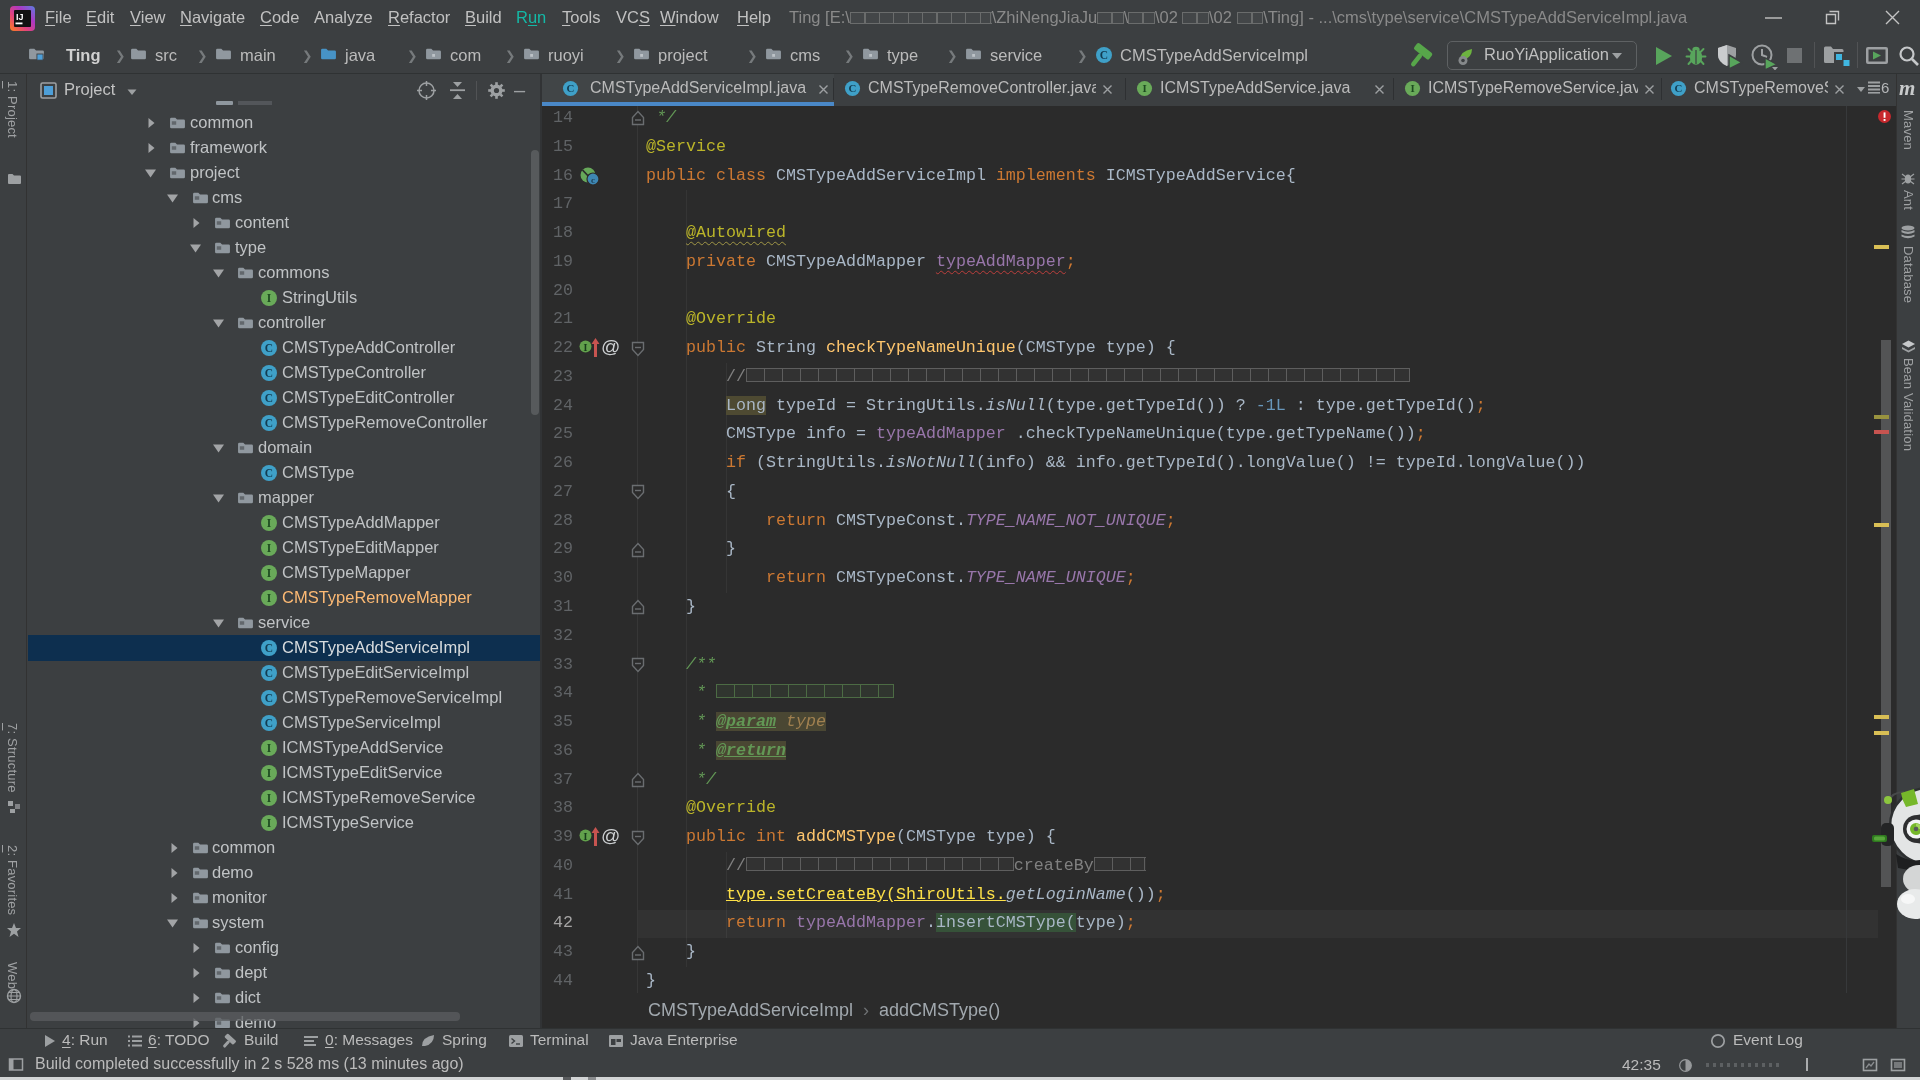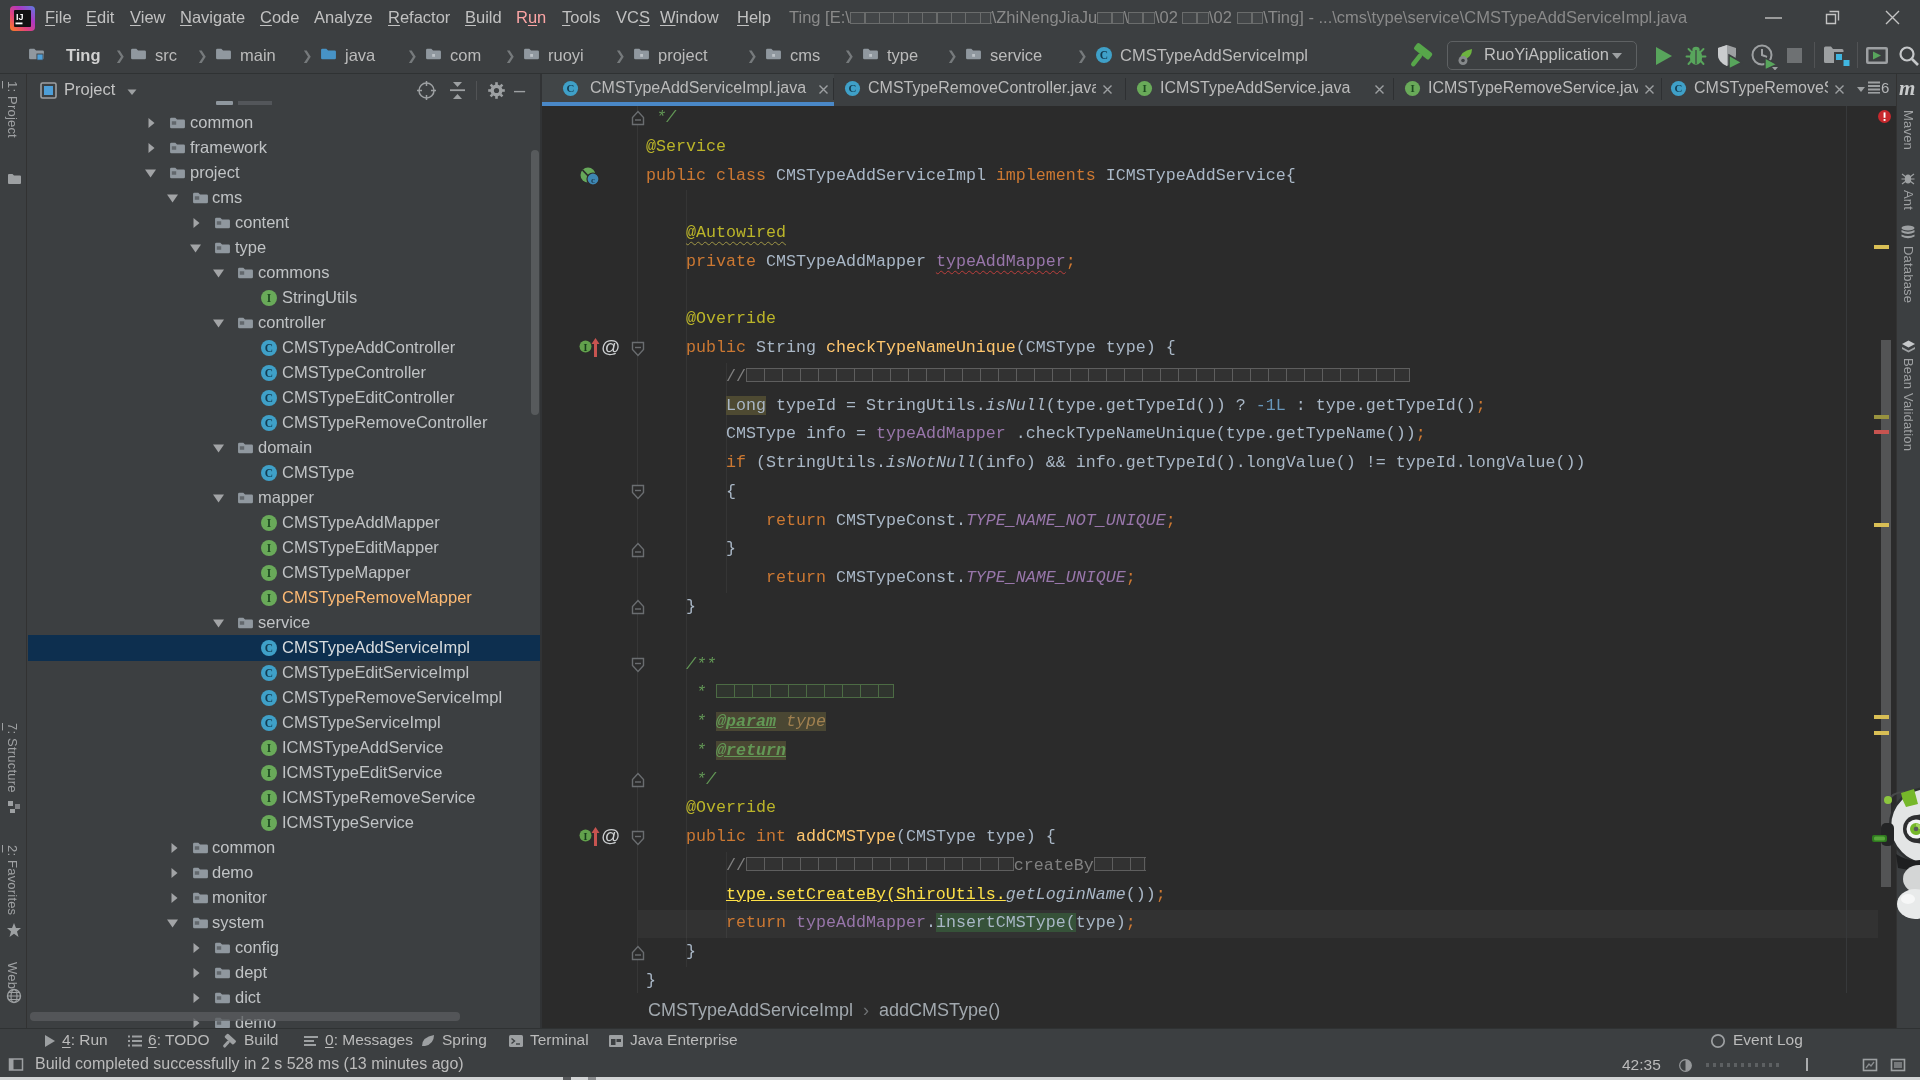--- a/index.html
+++ b/index.html
@@ -25,21 +25,21 @@
 <text x="6" y="13.5" font-size="9" fill="#fff" font-family="Liberation Sans" font-weight="bold">IJ</text>
     </svg>
 <div class="a" style="left:45px;top:8px;font-size:16.5px;color:#c1c1c1"><u>F</u>ile</div>
 <div class="a" style="left:86px;top:8px;font-size:16.5px;color:#c1c1c1"><u>E</u>dit</div>
 <div class="a" style="left:130px;top:8px;font-size:16.5px;color:#c1c1c1"><u>V</u>iew</div>
 <div class="a" style="left:180px;top:8px;font-size:16.5px;color:#c1c1c1"><u>N</u>avigate</div>
 <div class="a" style="left:260px;top:8px;font-size:16.5px;color:#c1c1c1"><u>C</u>ode</div>
 <div class="a" style="left:314px;top:8px;font-size:16.5px;color:#c1c1c1">Analyze</div>
 <div class="a" style="left:388px;top:8px;font-size:16.5px;color:#c1c1c1"><u>R</u>efactor</div>
 <div class="a" style="left:465px;top:8px;font-size:16.5px;color:#c1c1c1"><u>B</u>uild</div>
-<div class="a" style="left:516px;top:8px;font-size:16.5px;color:#fca5a5">R<u>u</u>n</div>
+<div class="a" style="left:516px;top:8px;font-size:16.5px;color:#14b8a6">R<u>u</u>n</div>
 <div class="a" style="left:562px;top:8px;font-size:16.5px;color:#c1c1c1"><u>T</u>ools</div>
 <div class="a" style="left:616px;top:8px;font-size:16.5px;color:#c1c1c1">VC<u>S</u></div>
 <div class="a" style="left:660px;top:8px;font-size:16.5px;color:#c1c1c1"><u>W</u>indow</div>
 <div class="a" style="left:737px;top:8px;font-size:16.5px;color:#c1c1c1"><u>H</u>elp</div>
 <div class="a" style="left:789px;top:8px;font-size:16.5px;color:#8a8a8a;white-space:nowrap">Ting [E:\<span style="display:inline-block;width:141.8px;height:12px;vertical-align:-1px;background-image:linear-gradient(#8a8a8a,#8a8a8a),linear-gradient(#8a8a8a,#8a8a8a),linear-gradient(#8a8a8a,#8a8a8a),repeating-linear-gradient(90deg,#8a8a8a 0 1.2px,transparent 1.2px 14.4px);background-size:100% 1.2px,100% 1.2px,1.2px 100%,100% 100%;background-position:0 0,0 100%,100% 0,0 0;background-repeat:no-repeat,no-repeat,no-repeat,repeat;background-color:#8a8a8a26;opacity:.6"></span>\ZhiNengJiaJu<span style="display:inline-block;width:26.6px;height:12px;vertical-align:-1px;background-image:linear-gradient(#8a8a8a,#8a8a8a),linear-gradient(#8a8a8a,#8a8a8a),linear-gradient(#8a8a8a,#8a8a8a),repeating-linear-gradient(90deg,#8a8a8a 0 1.2px,transparent 1.2px 14.4px);background-size:100% 1.2px,100% 1.2px,1.2px 100%,100% 100%;background-position:0 0,0 100%,100% 0,0 0;background-repeat:no-repeat,no-repeat,no-repeat,repeat;background-color:#8a8a8a26;opacity:.6"></span>\<span style="display:inline-block;width:26.6px;height:12px;vertical-align:-1px;background-image:linear-gradient(#8a8a8a,#8a8a8a),linear-gradient(#8a8a8a,#8a8a8a),linear-gradient(#8a8a8a,#8a8a8a),repeating-linear-gradient(90deg,#8a8a8a 0 1.2px,transparent 1.2px 14.4px);background-size:100% 1.2px,100% 1.2px,1.2px 100%,100% 100%;background-position:0 0,0 100%,100% 0,0 0;background-repeat:no-repeat,no-repeat,no-repeat,repeat;background-color:#8a8a8a26;opacity:.6"></span>\02 <span style="display:inline-block;width:26.6px;height:12px;vertical-align:-1px;background-image:linear-gradient(#8a8a8a,#8a8a8a),linear-gradient(#8a8a8a,#8a8a8a),linear-gradient(#8a8a8a,#8a8a8a),repeating-linear-gradient(90deg,#8a8a8a 0 1.2px,transparent 1.2px 14.4px);background-size:100% 1.2px,100% 1.2px,1.2px 100%,100% 100%;background-position:0 0,0 100%,100% 0,0 0;background-repeat:no-repeat,no-repeat,no-repeat,repeat;background-color:#8a8a8a26;opacity:.6"></span>\02 <span style="display:inline-block;width:26.6px;height:12px;vertical-align:-1px;background-image:linear-gradient(#8a8a8a,#8a8a8a),linear-gradient(#8a8a8a,#8a8a8a),linear-gradient(#8a8a8a,#8a8a8a),repeating-linear-gradient(90deg,#8a8a8a 0 1.2px,transparent 1.2px 14.4px);background-size:100% 1.2px,100% 1.2px,1.2px 100%,100% 100%;background-position:0 0,0 100%,100% 0,0 0;background-repeat:no-repeat,no-repeat,no-repeat,repeat;background-color:#8a8a8a26;opacity:.6"></span>\Ting] - ...\cms\type\service\CMSTypeAddServiceImpl.java</div>
 <svg class="a" style="left:1757px;top:5px" width="160" height="28" viewBox="0 0 160 28">
       <g stroke="#c3c3c3" stroke-width="1.4" fill="none">
         <line x1="8" y1="13" x2="25" y2="13"></line>
         <path d="M72.5 6.5 L81.5 6.5 L81.5 15.5 M69.5 9.5 L78.5 9.5 L78.5 18.5 L69.5 18.5 Z"></path>
         <path d="M129 6 L142 19 M142 6 L129 19"></path>
@@ -534,20 +534,52 @@
       </g>
     </svg>
 <div class="a" style="left:1881px;top:79px;font-size:15px;color:#b5b7b9">6</div>
 <div class="a" style="left:542px;top:106px;width:1354px;height:887px;background:#2b2b2b"></div>
 <div class="a" style="left:638px;top:909.6px;width:1240px;height:28.77px;background:#323232"></div>
 <div class="a" style="left:686px;top:190px;width:1px;height:777px;background:rgba(255,255,255,.05)"></div>
 <div class="a" style="left:726px;top:363px;width:1px;height:230px;background:rgba(255,255,255,.05)"></div>
 <div class="a" style="left:726px;top:852px;width:1px;height:86px;background:rgba(255,255,255,.05)"></div>
 <div class="a" style="left:637px;top:106px;width:1px;height:887px;background:rgba(255,255,255,.06)"></div>
 <div class="a" style="left:1846px;top:106px;width:1px;height:887px;background:#37393b"></div>
+<pre class="code a" style="left:500px;top:104px;width:73px;text-align:right;color:#606366">14
+15
+16
+17
+18
+19
+20
+21
+22
+23
+24
+25
+26
+27
+28
+29
+30
+31
+32
+33
+34
+35
+36
+37
+38
+39
+40
+41
+<span style="color:#a4a3a3">42</span>
+43
+44
+</pre>
 <svg class="a" style="left:630px;top:109px" width="16" height="18" viewBox="0 0 16 18">
       <path d="M2.5 15.5 L13.5 15.5 L13.5 8.5 L8 2.5 L2.5 8.5 Z" fill="#2b2b2b" stroke="#6a6d70" stroke-width="1.4"></path>
       <line x1="5" y1="11" x2="11" y2="11" stroke="#6a6d70" stroke-width="1.4"></line>
     </svg>
 <svg class="a" style="left:630px;top:541px" width="16" height="18" viewBox="0 0 16 18">
       <path d="M2.5 15.5 L13.5 15.5 L13.5 8.5 L8 2.5 L2.5 8.5 Z" fill="#2b2b2b" stroke="#6a6d70" stroke-width="1.4"></path>
       <line x1="5" y1="11" x2="11" y2="11" stroke="#6a6d70" stroke-width="1.4"></line>
     </svg>
 <svg class="a" style="left:630px;top:598px" width="16" height="18" viewBox="0 0 16 18">
       <path d="M2.5 15.5 L13.5 15.5 L13.5 8.5 L8 2.5 L2.5 8.5 Z" fill="#2b2b2b" stroke="#6a6d70" stroke-width="1.4"></path>

